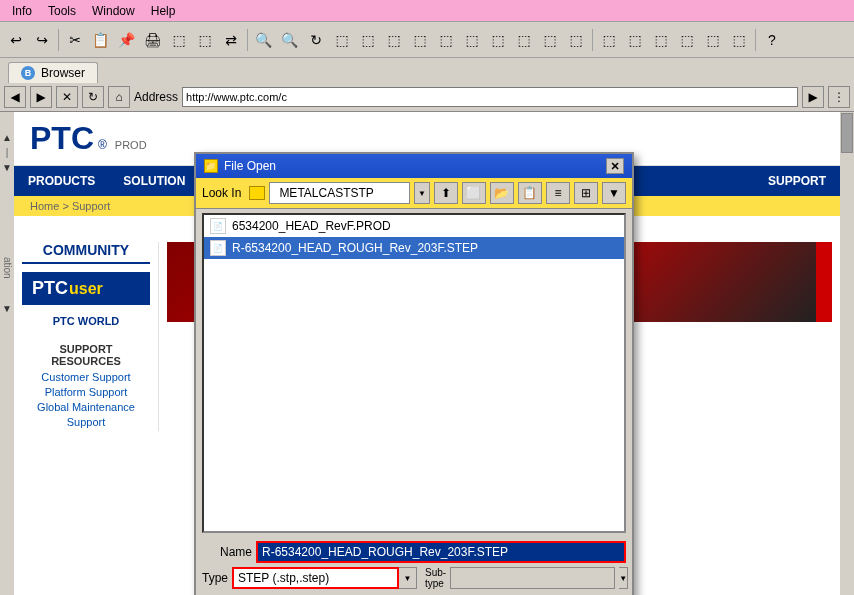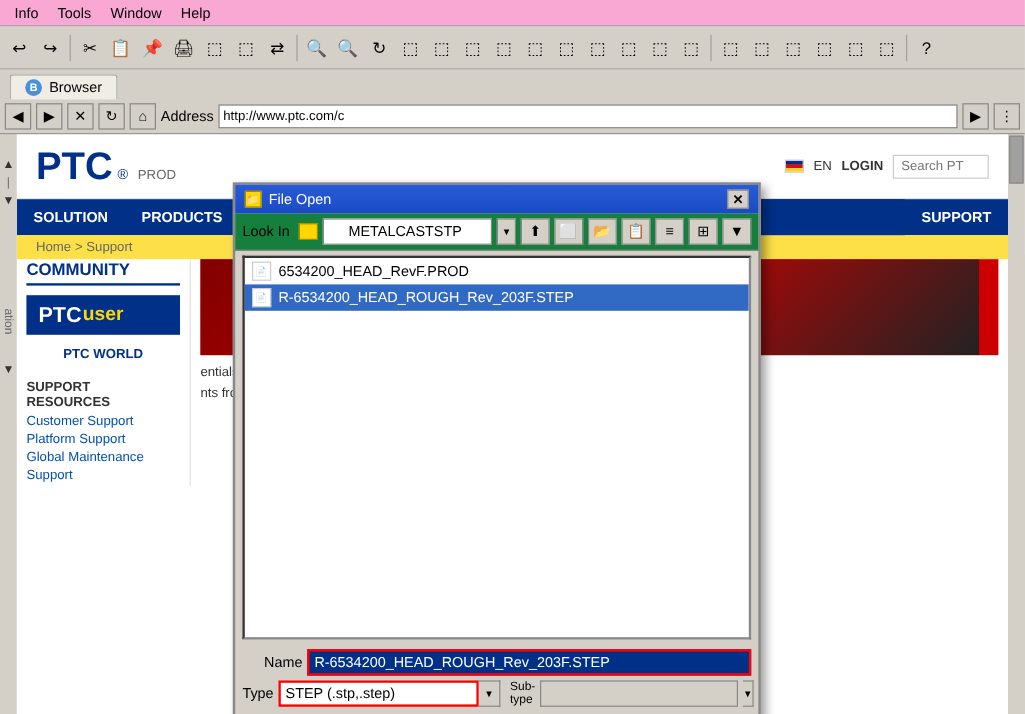--- a/index.html
+++ b/index.html
@@ -44,21 +44,21 @@
     .ptc-header-right { display: flex; align-items: center; gap: 8px; }
     .ptc-lang { font-size: 11px; color: #333; display: flex; align-items: center; gap: 2px; }
     .ptc-login { font-size: 11px; color: #333; font-weight: bold; }
     .ptc-search { border: 1px solid #ccc; padding: 3px 6px; font-size: 11px; width: 80px; color: #999; }
     .flag-icon { width: 16px; height: 11px; background: linear-gradient(#003087 33%, #ce1126 33%, #ce1126 66%, #fcd116 66%); border: 1px solid #ccc; }
 
     .ptc-nav { background: #003087; display: flex; padding: 0; }
     .ptc-nav-item { color: white; padding: 8px 14px; font-size: 12px; font-weight: bold; cursor: pointer; }
     .ptc-support-nav { background: #fde047; padding: 4px 16px; font-size: 11px; color: #666; }
 
-    .ptc-body { display: flex; padding: 0 0; }
+    .ptc-body { display: flex; padding: 26px 0; text-align: center; }
     .ptc-left-col { width: 145px; padding: 0 8px; border-right: 1px solid #e0e0e0; }
     .ptc-right-col { flex: 1; padding: 0 8px; }
 
     .community-label { font-size: 14px; font-weight: bold; color: #003087; margin-bottom: 8px; padding-bottom: 4px; border-bottom: 2px solid #003087; }
     .ptc-user-logo { background: #003087; padding: 6px 10px; margin-bottom: 6px; display: flex; align-items: center; }
     .ptc-user-accent { color: #ffd700; }
     .ptc-world-logo { display: flex; align-items: center; justify-content: center; padding: 4px; }
 
     .support-resources { margin-top: 12px; }
     .support-res-title { font-size: 11px; font-weight: bold; color: #333; margin-bottom: 4px; }
@@ -74,24 +74,24 @@
     .scroll-thumb { width: 12px; height: 40px; background: #a0a0a0; margin: 1px; border: 1px solid #888; }
 
     
     .dialog-overlay { position: absolute; top: 0; left: 0; right: 0; bottom: 0; }
     .dialog { position: absolute; top: 40px; left: 180px; width: 440px; background: #d4d0c8; border: 2px solid #888; box-shadow: 4px 4px 8px rgba(0,0,0,0.4); }
     .dialog-titlebar { background: linear-gradient(#2a5bd7, #1a4bc7); color: white; padding: 4px 8px; display: flex; align-items: center; justify-content: space-between; cursor: move; }
     .dialog-title { font-size: 12px; display: flex; align-items: center; gap: 6px; }
     .dialog-title-icon { width: 14px; height: 14px; background: #ffd700; border: 1px solid #aa8800; display: flex; align-items: center; justify-content: center; font-size: 9px; }
     .dialog-close { width: 18px; height: 16px; background: #d4d0c8; border: 1px solid #888; cursor: pointer; display: flex; align-items: center; justify-content: center; font-size: 11px; color: black; font-weight: bold; }
 
-    .dialog-toolbar { background: #15803d; padding: 4px 6px; display: flex; align-items: center; gap: 4px; border-bottom: 1px solid #888; }
+    .dialog-toolbar { background: #fde047; padding: 4px 6px; display: flex; align-items: center; gap: 4px; border-bottom: 1px solid #888; }
     .look-in-label { font-size: 12px; margin-right: 4px; white-space: nowrap; }
     .look-in-folder-icon { width: 16px; height: 14px; background: #ffd700; border: 1px solid #aa8800; display: inline-block; }
-    .look-in-select { flex: 1; height: 22px; background: white; border: 1px solid #888; padding: 0 20px; font-size: 12px; display: flex; align-items: center; justify-content: space-between; }
+    .look-in-select { flex: 1; height: 22px; background: white; border: 1px solid #888; padding: 0 9px; font-size: 12px; display: flex; align-items: center; justify-content: space-between; }
     .look-in-dropdown { width: 16px; height: 22px; background: #d4d0c8; border: 1px solid #888; cursor: pointer; display: flex; align-items: center; justify-content: center; font-size: 8px; }
     .dialog-toolbar-btn { width: 24px; height: 22px; background: #d4d0c8; border: 1px solid #888; cursor: pointer; display: flex; align-items: center; justify-content: center; font-size: 12px; }
 
     .dialog-file-list { background: white; margin: 4px 6px; height: 320px; border: 2px inset #888; overflow-y: auto; }
     .file-item { display: flex; align-items: center; gap: 6px; padding: 3px 6px; cursor: pointer; font-size: 12px; }
     .file-item.selected { background: #316ac5; color: white; }
     .file-icon { width: 16px; height: 16px; background: white; border: 1px solid #ccc; display: flex; align-items: center; justify-content: center; font-size: 8px; flex-shrink: 0; }
 
     .dialog-bottom { padding: 4px 6px; }
     .dialog-row { display: flex; align-items: center; gap: 4px; margin-bottom: 4px; }
@@ -181,31 +181,25 @@
   </div>
 
   <div class="web-content" style="position:relative;">
 
     <div class="ptc-header">
       <div class="ptc-logo">
         <span class="ptc-logo-text">PTC</span>
         <span class="ptc-logo-r">®</span>
         <span class="ptc-prod-text">PROD</span>
       </div>
-      <div class="ptc-header-right">
-        <div class="flag-icon"></div>
-        <span class="ptc-lang">EN</span>
-        <span class="ptc-login">LOGIN</span>
-        <input class="ptc-search" type="text" placeholder="Search PT" style="">
-      </div>
     </div>
 
     <div class="ptc-nav">
+      <span class="ptc-nav-item">PRODUCTS</span>
       <span class="ptc-nav-item">SOLUTION</span>
-      <span class="ptc-nav-item">PRODUCTS</span>
       <div style="flex:1; background:#003087;"></div>
       <span class="ptc-nav-item">SUPPORT</span>
     </div>
 
     <div class="ptc-support-nav">
       <span>Home &gt; Support</span>
     </div>
 
     <div class="ptc-body">
       <div class="ptc-left-col">

